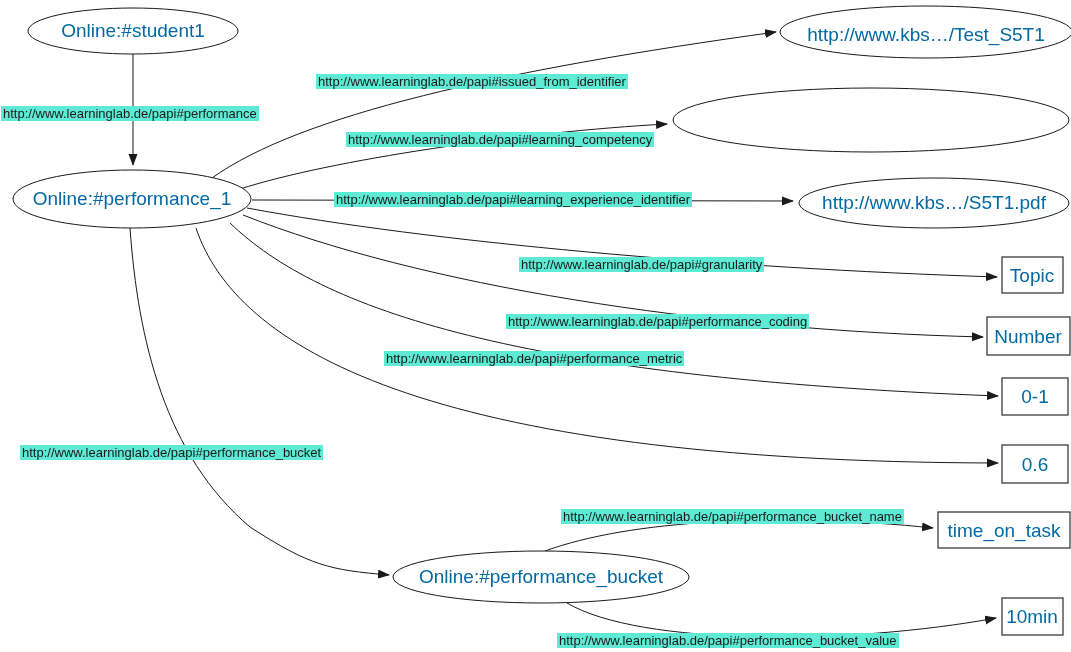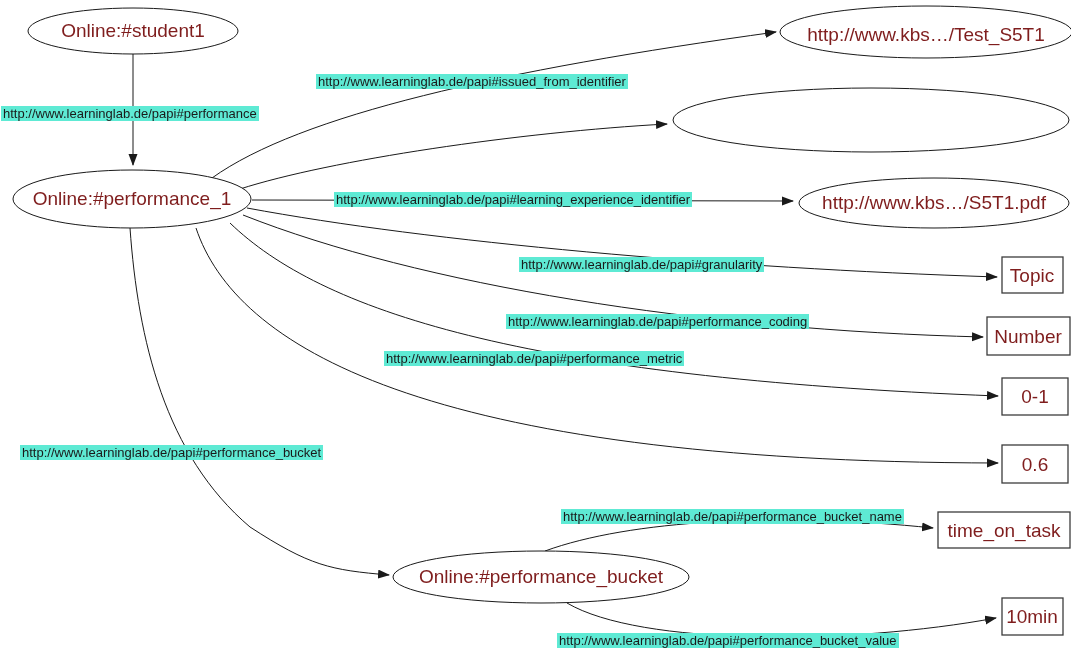--- a/index.html
+++ b/index.html
@@ -18,21 +18,21 @@
     line-height: 15px;
     color: #1a1a1a;
     background: #5eead4;
     white-space: nowrap;
     padding: 0 2px;
   }
   .node-label {
     position: absolute;
     font-size: 19px;
     line-height: 22px;
-    color: #7f1d1d;
+    color: #0369a1;
     white-space: nowrap;
     transform: translate(-50%, -50%);
   }
 </style>
 </head>
 <body>
 
 <div class="canvas">
 
   <svg width="1071" height="652" viewBox="0 0 1071 652">
@@ -70,20 +70,21 @@
       <rect x="987" y="317" width="83" height="38"></rect>
       <rect x="1002" y="378" width="66" height="37"></rect>
       <rect x="1002" y="445" width="66" height="38"></rect>
       <rect x="938" y="512" width="132" height="36"></rect>
       <rect x="1002" y="598" width="61" height="37"></rect>
     </g>
   </svg>
 
   <div class="edge-label" style="left:1px;   top:106px;">http://www.learninglab.de/papi#performance</div>
   <div class="edge-label" style="left:316px; top:74px;">http://www.learninglab.de/papi#issued_from_identifier</div>
+  <div class="edge-label" style="left:346px; top:132px;">http://www.learninglab.de/papi#learning_competency</div>
   <div class="edge-label" style="left:334px; top:192px;">http://www.learninglab.de/papi#learning_experience_identifier</div>
   <div class="edge-label" style="left:519px; top:257px;">http://www.learninglab.de/papi#granularity</div>
   <div class="edge-label" style="left:506px; top:314px;">http://www.learninglab.de/papi#performance_coding</div>
   <div class="edge-label" style="left:384px; top:351px;">http://www.learninglab.de/papi#performance_metric</div>
   <div class="edge-label" style="left:20px;  top:445px;">http://www.learninglab.de/papi#performance_bucket</div>
   <div class="edge-label" style="left:561px; top:509px;">http://www.learninglab.de/papi#performance_bucket_name</div>
   <div class="edge-label" style="left:557px; top:633px;">http://www.learninglab.de/papi#performance_bucket_value</div>
 
   <div class="node-label" style="left:133px;  top:31px;">Online:#student1</div>
   <div class="node-label" style="left:132px;  top:199px;">Online:#performance_1</div>

